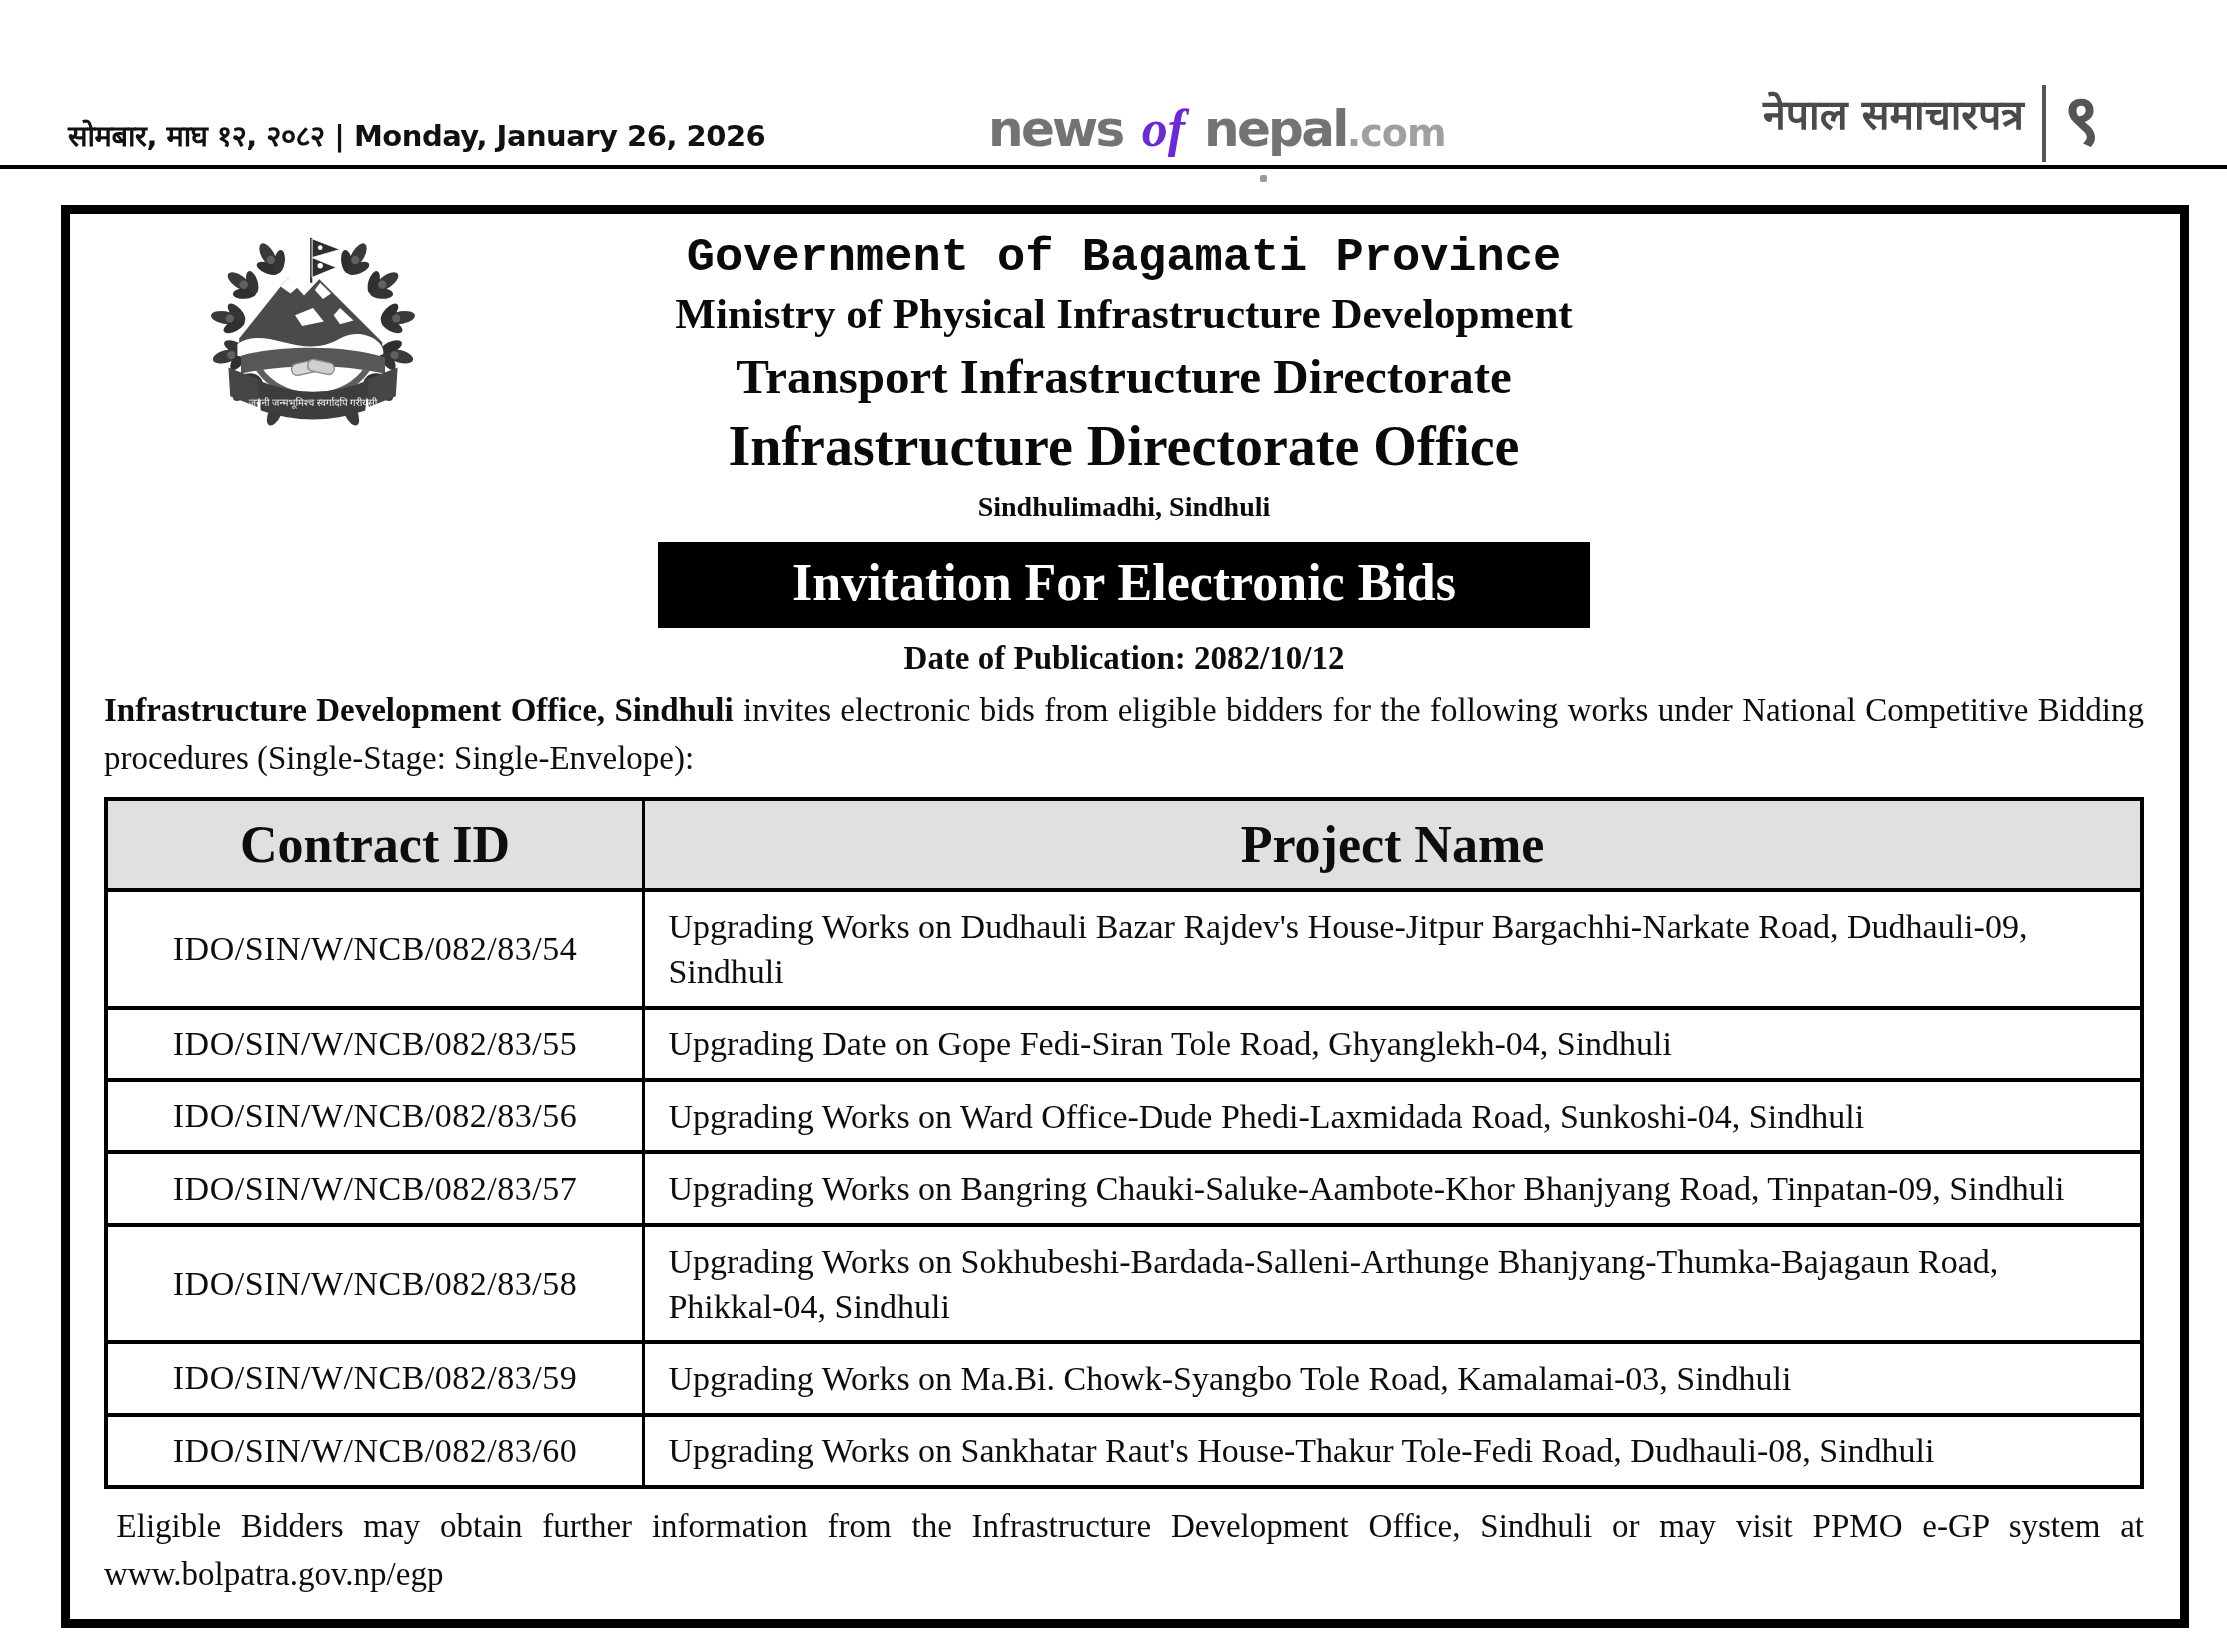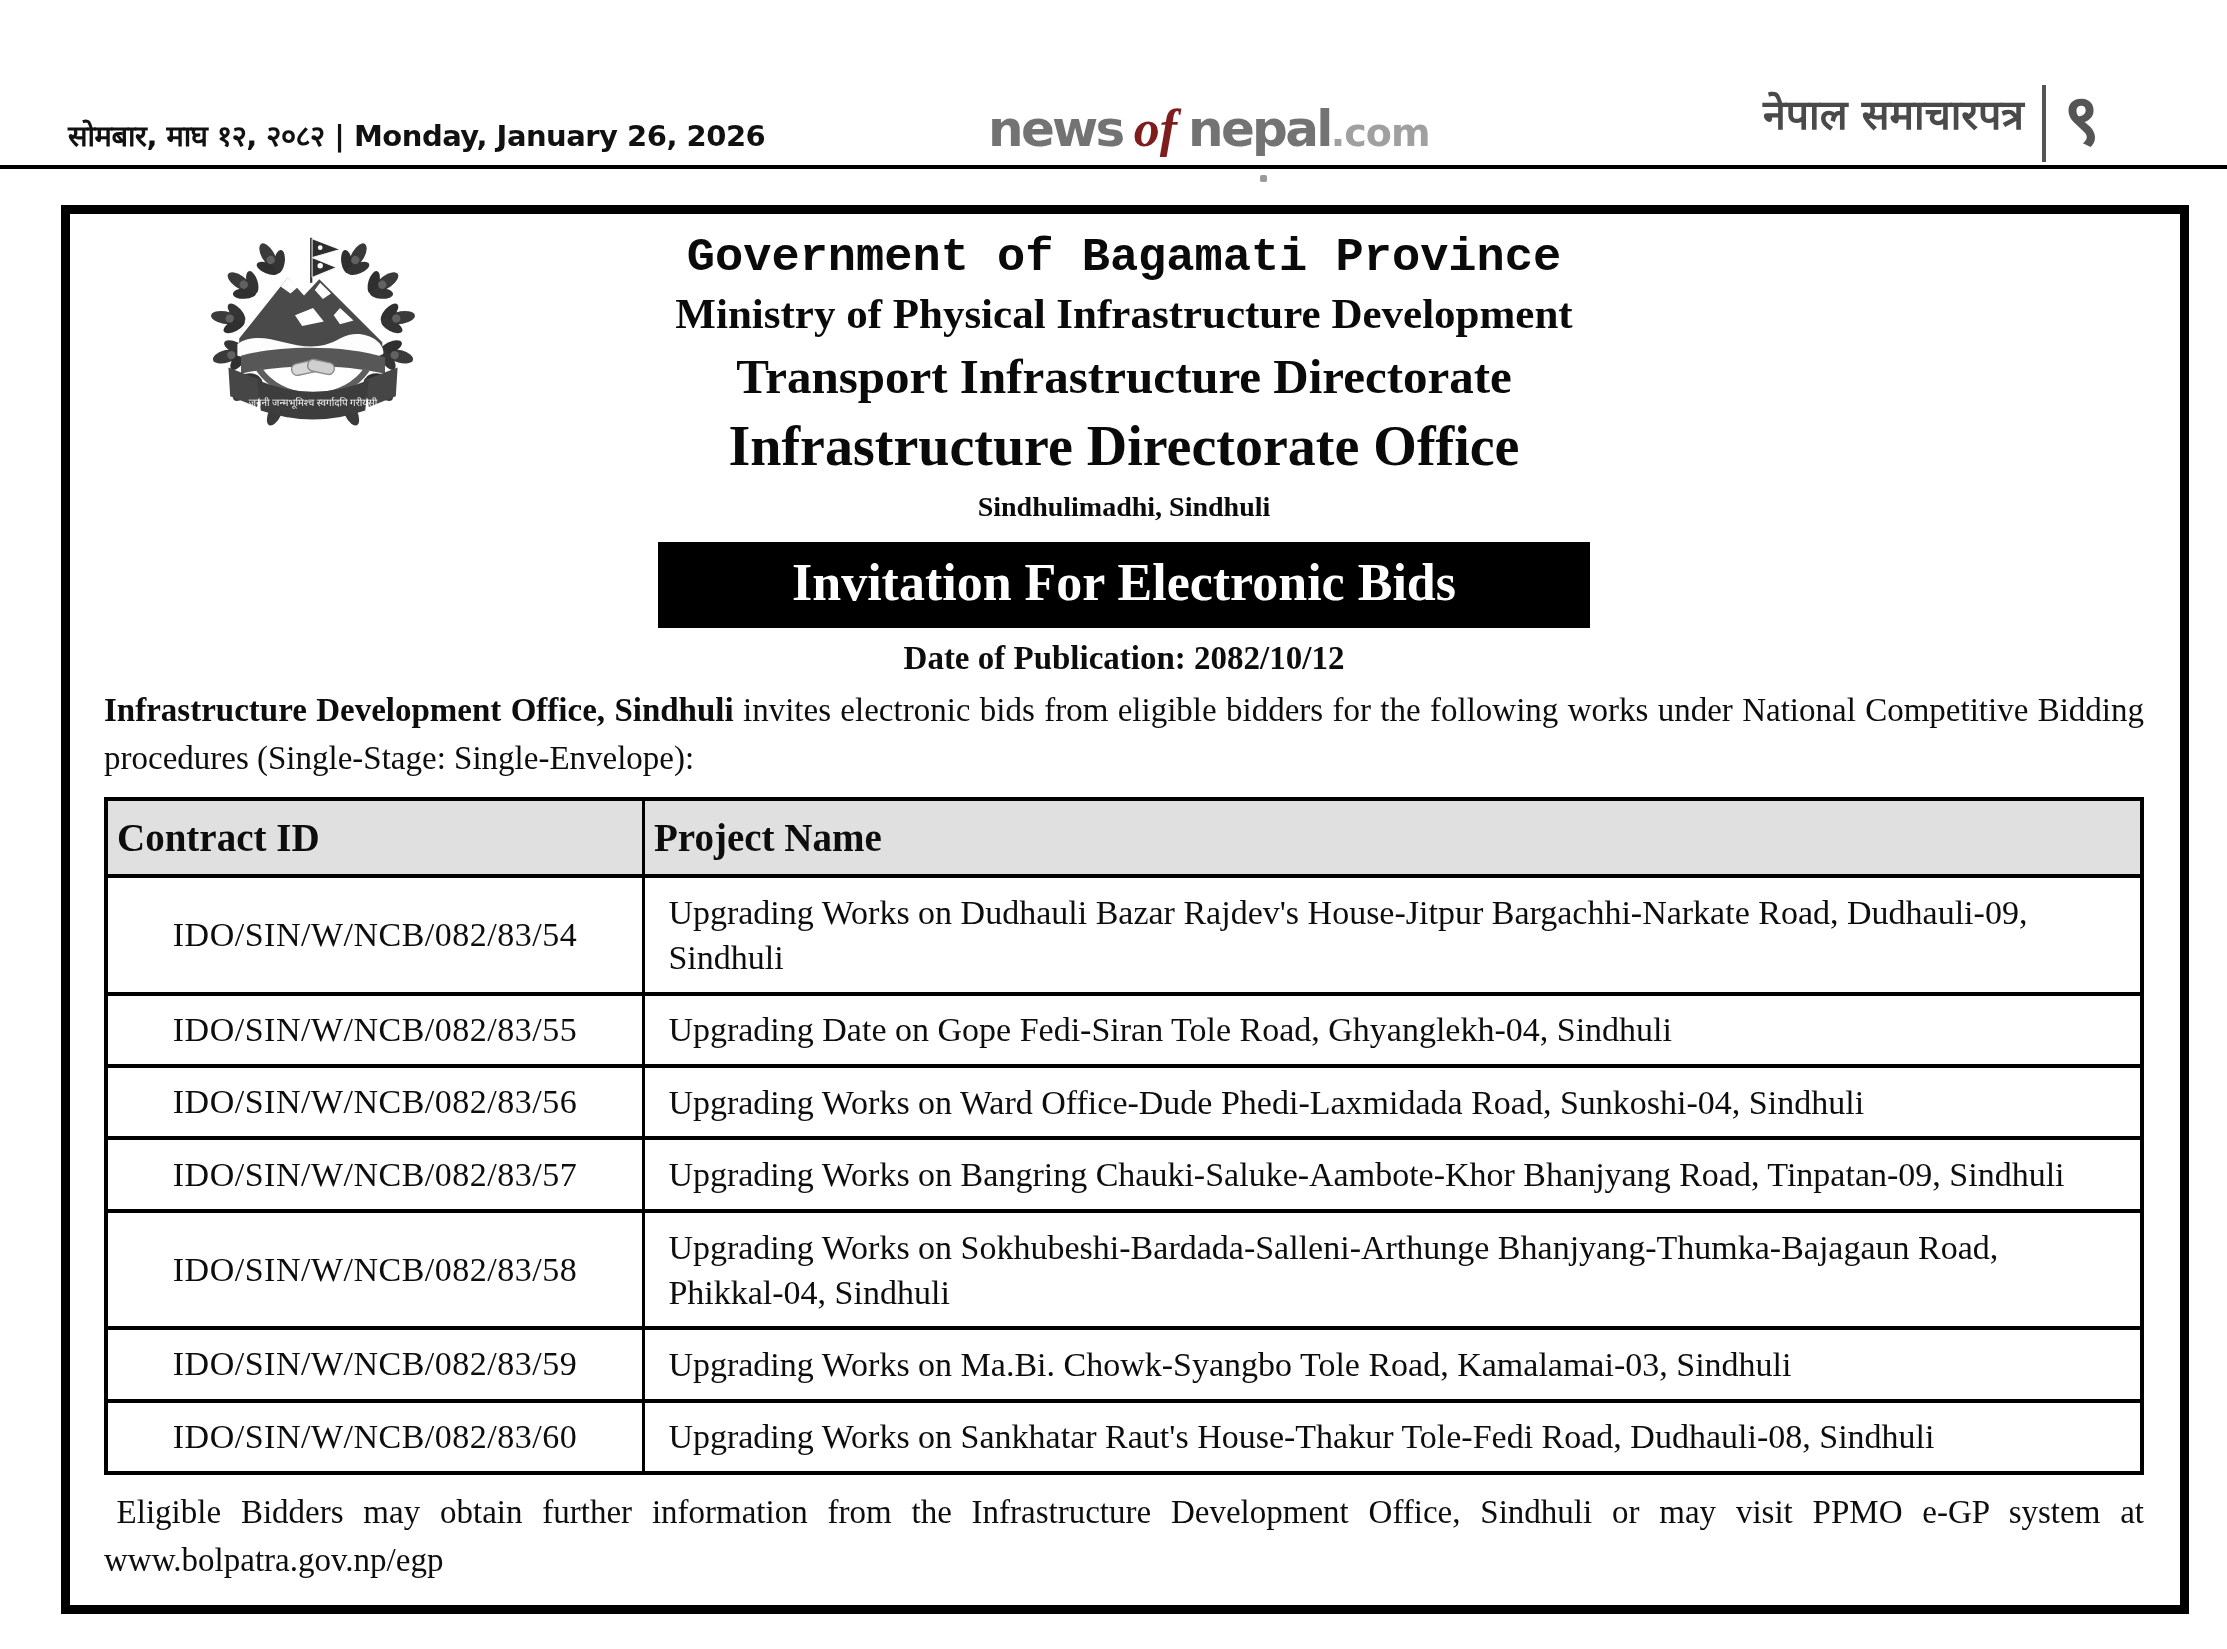--- a/index.html
+++ b/index.html
@@ -15,21 +15,21 @@
     position:absolute; left:68px; bottom:12.6px;
     font-family:"DejaVu Sans", sans-serif; font-weight:600; font-size:29px;
     letter-spacing:-0.5px; color:#111; white-space:nowrap;
   }
   .mast-logo {
     position:absolute; left:988px; bottom:9px;
     display:flex; align-items:baseline; white-space:nowrap;
     font-family:"DejaVu Sans", sans-serif;
   }
   .logo-black { font-size:50px; font-weight:800; color:#737373; letter-spacing:-2.7px; }
-  .logo-of { font-family:"Liberation Serif", serif; font-style:italic; font-size:52px; font-weight:700; color:#7f1d1d; margin:0 11px; }
+  .logo-of { font-family:"Liberation Serif", serif; font-style:italic; font-size:52px; font-weight:700; color:#6d28d9; margin:0 19px; }
   .logo-com { font-size:38px; font-weight:700; color:#a0a0a0; letter-spacing:-0.9px; }
   .mast-right {
     position:absolute; right:128px; bottom:5.4px;
     display:flex; align-items:flex-start; gap:18px;
     font-family:"DejaVu Sans", sans-serif;
   }
   .paper-name { font-size:41px; font-weight:700; color:#4a4a4a; white-space:nowrap; }
   .mast-divider { width:3.6px; height:77px; background:#555; }
   .page-number { font-size:70px; font-weight:700; color:#555; line-height:1; }
   .mast-rule { position:absolute; top:165px; left:0; width:2228px; height:3.6px; background:#000; }
@@ -64,22 +64,22 @@
 
   table.bids {
     width:100%; margin-top:14.4px; border-collapse:collapse;
     border:4.5px solid #000;
   }
   .bids th, .bids td {
     border-left:3.6px solid #000; border-right:3.6px solid #000;
     border-top:4.5px solid #000; border-bottom:4.5px solid #000;
   }
   .bids th {
-    background:#e0e0e0; font-size:39px; font-weight:700;
-    padding:14.4px 9px; text-align:left;
+    background:#e0e0e0; font-size:52px; font-weight:700;
+    padding:14.4px 9px; text-align:center;
   }
   .col-contract { width:26.4%; }
   .bids td { font-size:34px; vertical-align:middle; }
   td.cid { text-align:center; letter-spacing:0.5px; padding:12.6px 5.4px; white-space:nowrap; }
   td.proj { padding:11.7px 21.6px 11.7px 23.4px; line-height:45px; text-align:left; }
 
   .footer-note { margin:12.6px 0 0; font-size:33px; line-height:48px; text-align:justify; text-indent:12.6px; }
 </style>
 </head>
 <body>

